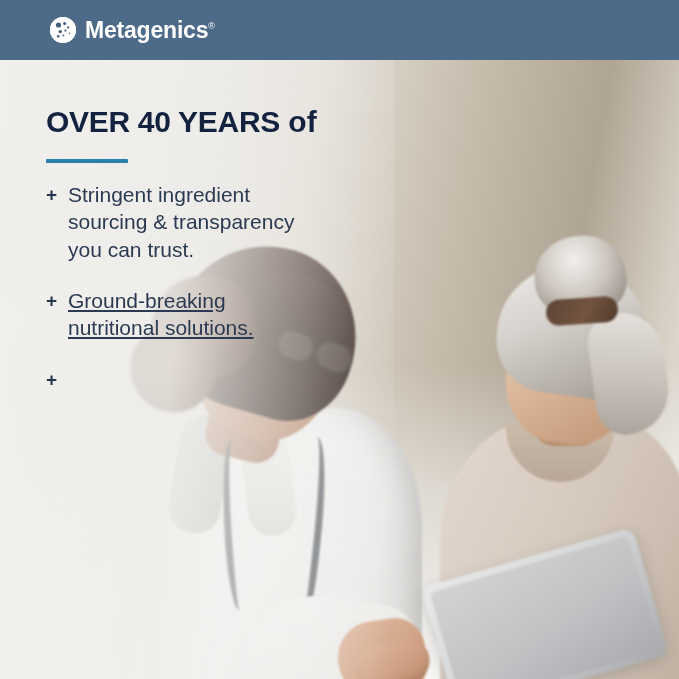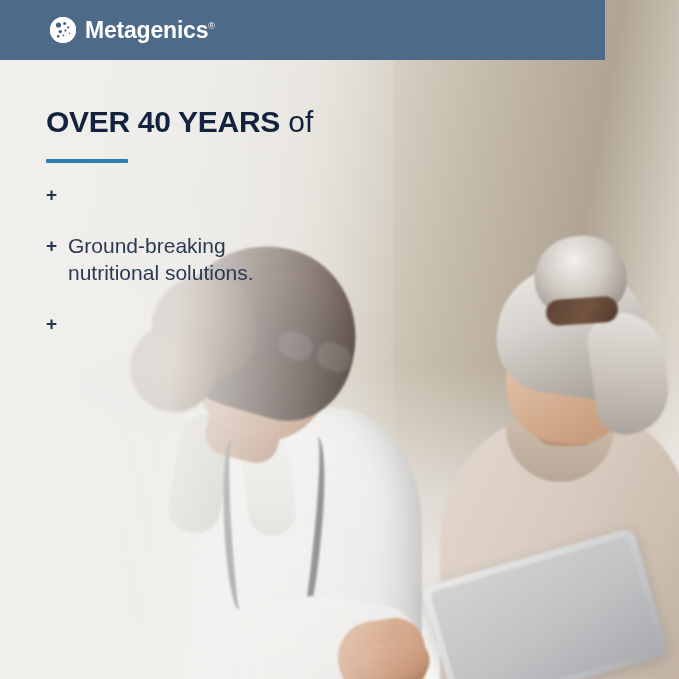--- a/index.html
+++ b/index.html
@@ -389,21 +389,21 @@
       rgba(238,237,234,0.88) 44%,
       rgba(238,237,234,0.45) 74%,
       rgba(238,237,234,0) 100%);
     pointer-events: none;
   }
 
   
   .header-bar {
     position: absolute;
     left: 0; top: 0;
-    width: 605px;
+    width: 679px;
     height: 60px;
     background: #4d6a89;
     display: flex;
     align-items: center;
     padding-left: 50px;
     box-sizing: border-box;
   }
   .logo-mark {
     width: 26px;
     height: 26px;
@@ -440,21 +440,21 @@
     font-size: 30px;
     line-height: 1.17;
     color: #13233f;
     margin: 0;
     font-weight: normal;
   }
   .headline .hl-strong {
     font-weight: bold;
     letter-spacing: -0.3px;
   }
-  .headline .hl-of { font-weight: normal; }
+  .headline .hl-of { font-weight: bold; }
   .headline-line2 { display: block; }
 
   .rule {
     width: 82px;
     height: 4px;
     background: #2b7fae;
     margin: 20px 0 0 0;
     border-radius: 1px;
   }
 
@@ -477,21 +477,21 @@
     font-weight: bold;
     line-height: 1.34;
     padding-top: 1px;
   }
   .bullet-text {
     color: #2b3a52;
     font-size: 21px;
     line-height: 1.3;
     max-width: 235px;
   }
-  .bullet.w-narrow .bullet-text { max-width: 205px; }
+  .bullet.w-narrow .bullet-text { max-width: 205px; text-decoration: underline; }
 </style>
 </head>
 <body>
 
 <div class="ad-canvas">
 
   <div class="photo-layer">
     <div class="bg-room"></div>
     <div class="bg-soft-left"></div>
     <div class="bg-window"></div>
@@ -564,20 +564,21 @@
     <h1 class="headline">
       <span class="hl-strong">OVER 40 YEARS</span><span class="hl-of"> of</span>
     </h1>
 
     <div class="rule"></div>
 
     <ul class="bullets">
 
       <li class="bullet">
         <span class="bullet-plus">+</span>
+        <span class="bullet-text">Stringent ingredient sourcing &amp; transparency you can trust.</span>
       </li>
 
       <li class="bullet w-narrow">
         <span class="bullet-plus">+</span>
         <span class="bullet-text">Ground-breaking nutritional solutions.</span>
       </li>
 
       <li class="bullet">
         <span class="bullet-plus">+</span>
       </li>

